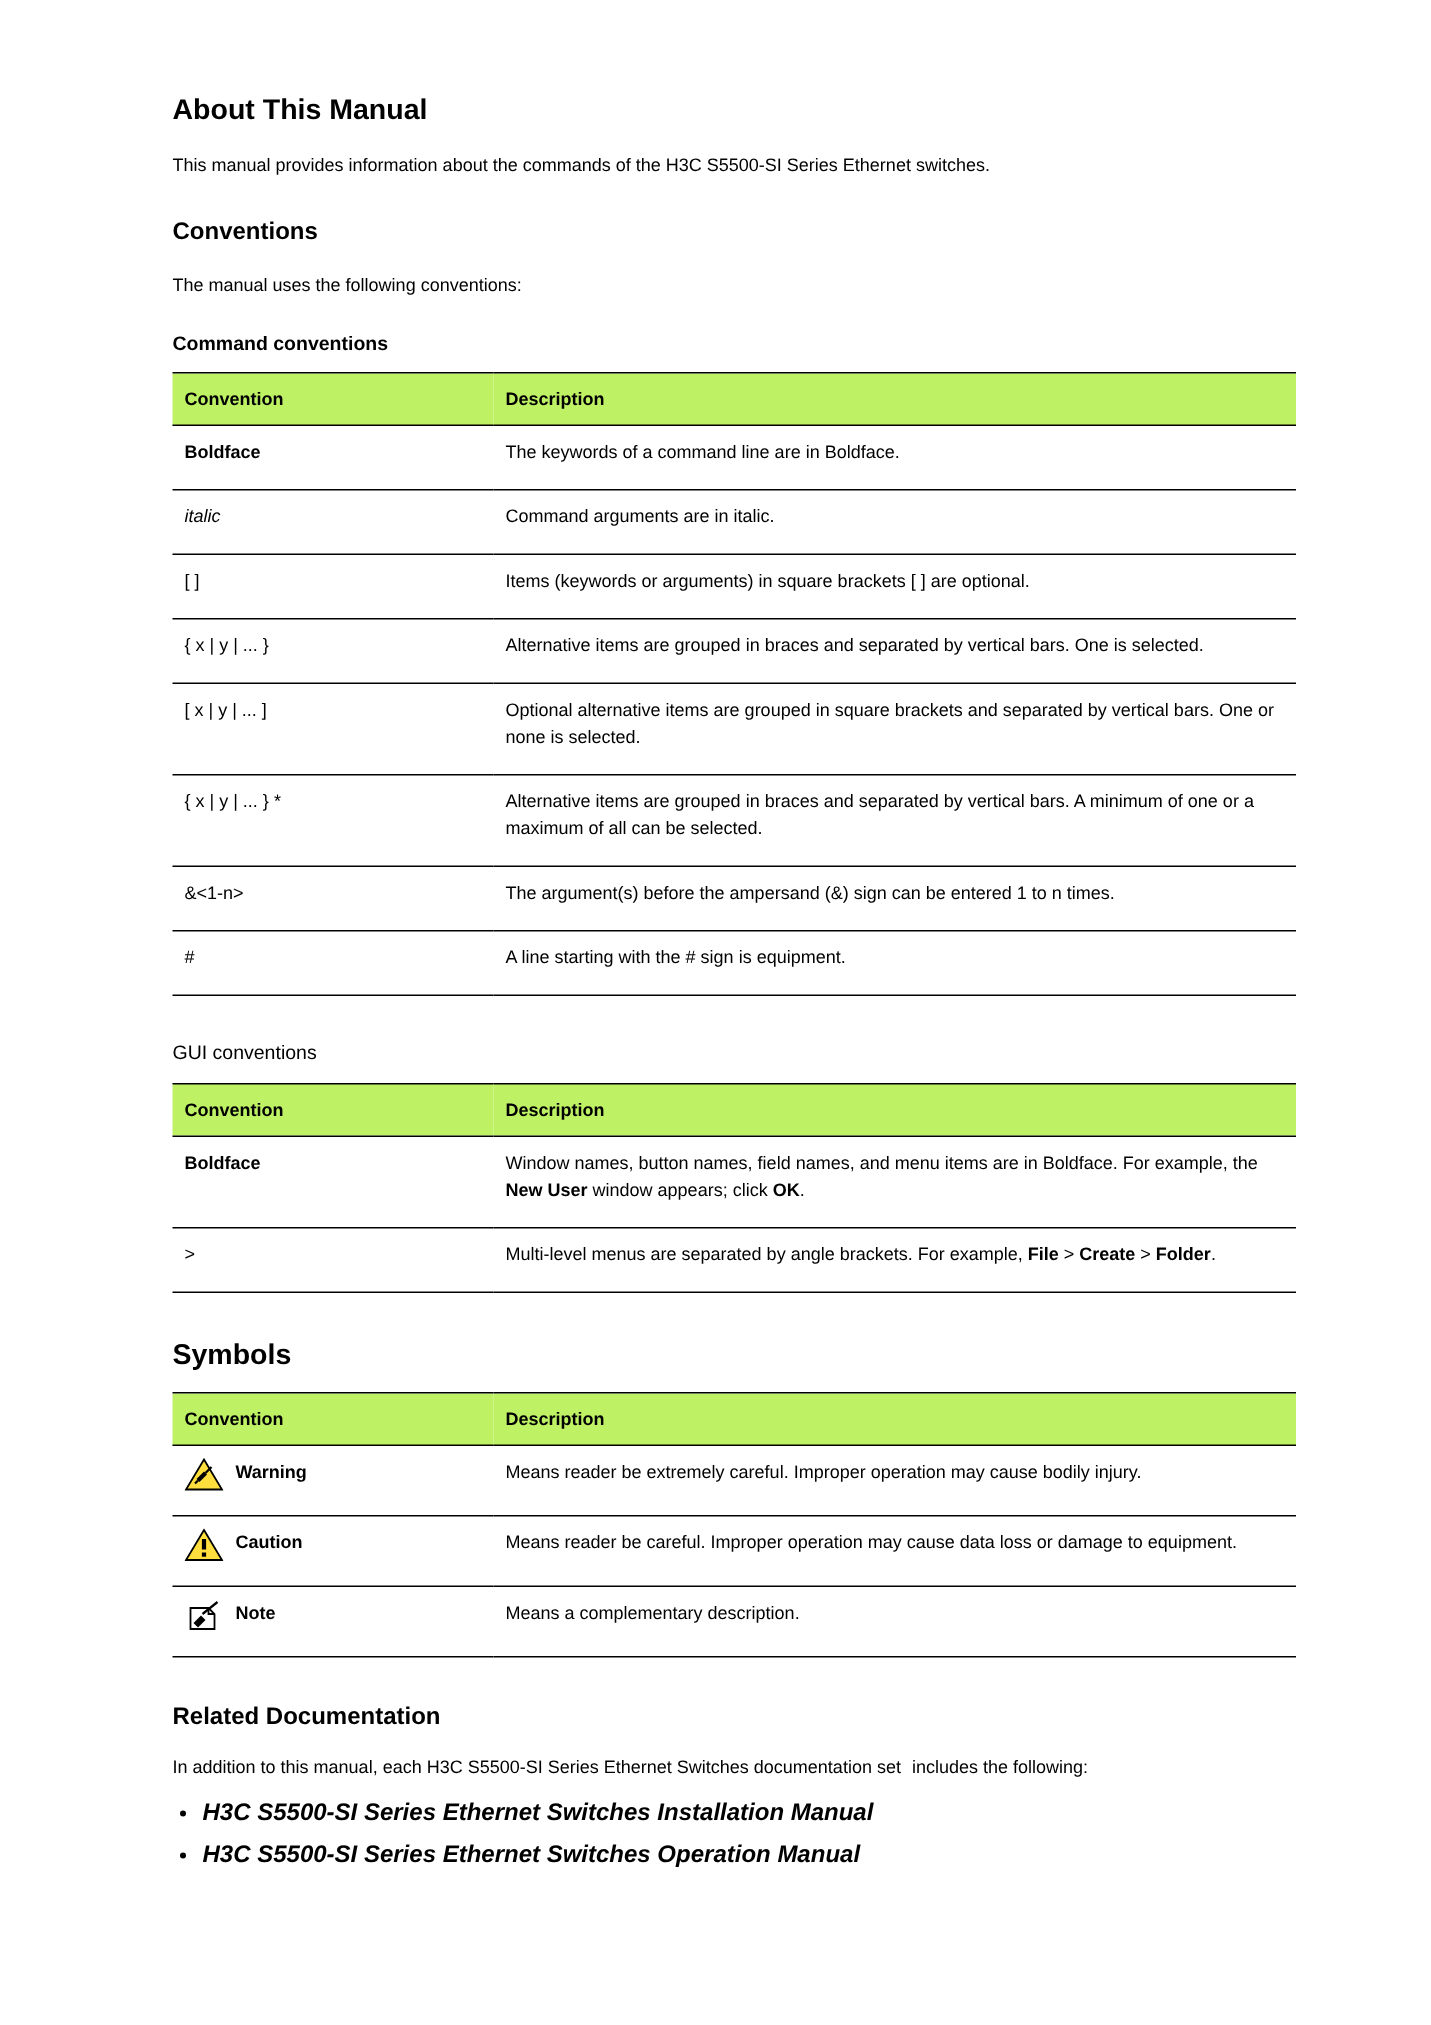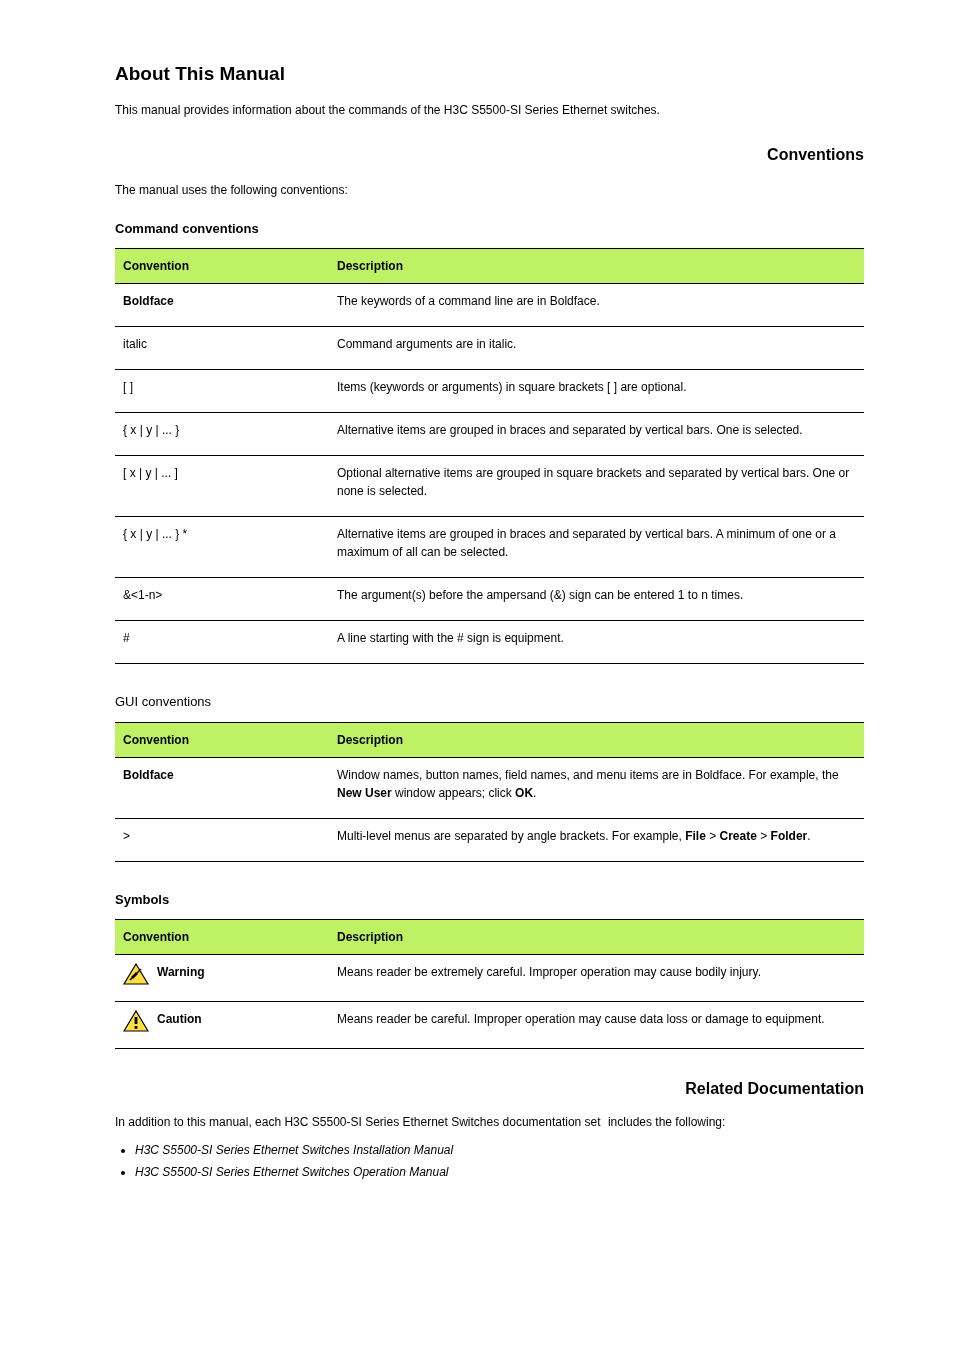--- a/index.html
+++ b/index.html
@@ -24,21 +24,20 @@
     margin: 0 0 12px 0;
   }
   .intro {
     font-size: 12px;
     margin: 0 0 24px 0;
   }
   h2 {
     font-size: 16px;
     font-weight: bold;
     margin: 0 0 14px 0;
-    text-align: right;
   }
   table.conv {
     width: 100%;
     border-collapse: collapse;
     margin-bottom: 28px;
     font-size: 12px;
   }
   table.conv th {
     background: #bef264;
     font-weight: bold;
@@ -51,21 +50,21 @@
   table.conv td {
     padding: 8px 6px 16px 8px;
     border-bottom: 1px solid #000;
     vertical-align: top;
   }
   table.conv td.col1 {
     width: 200px;
   }
   
   .boldface { font-weight: bold; }
-  .italicface { }
+  .italicface { font-style: italic; }
   
   .sym-wrap {
     display: flex;
     align-items: flex-start;
     gap: 8px;
   }
   .sym-label { font-weight: bold; }
   
   .icon-svg {
     width: 26px;
@@ -75,21 +74,22 @@
   h2.related {
     margin-top: 2px;
     margin-bottom: 12px;
   }
   ul.related-list {
     margin: 0 0 22px 0;
     padding-left: 20px;
   }
   ul.related-list li {
     margin-bottom: 4px;
-    font-size: 12px;
+    font-size: 16px;
+    font-weight: bold;
   }
 </style>
 </head>
 <body>
 <div class="page">
 
 <h1>About This Manual</h1>
 <p class="intro">This manual provides information about the commands of the H3C S5500-SI Series Ethernet switches.</p>
 
 <h2>Conventions</h2>
@@ -154,21 +154,21 @@
           <td class="col1 boldface">Boldface</td>
           <td><span>Window names, button names, field names, and menu items are in Boldface. For example, the </span><span style="font-weight: bold;">New User</span><span> window appears; click </span><span style="font-weight: bold;">OK</span><span>.</span></td>
         </tr>
         <tr>
           <td class="col1 ">&gt;</td>
           <td><span>Multi-level menus are separated by angle brackets. For example, </span><span style="font-weight: bold;">File</span><span> &gt; </span><span style="font-weight: bold;">Create</span><span> &gt; </span><span style="font-weight: bold;">Folder</span><span>.</span></td>
         </tr>
       </tbody>
 </table>
 
-<div style="font-weight:bold; font-size:13px; margin-bottom:10px;">Symbols</div>
+<div style="font-weight:bold; font-size:19px; margin-bottom:10px;">Symbols</div>
 
 <table class="conv">
   <thead>
     <tr>
       <th class="col1">Convention</th>
       <th>Description</th>
     </tr>
   </thead>
   <tbody id="sym-rows">
         <tr>
@@ -191,20 +191,34 @@
               <svg class="icon-svg" viewBox="0 0 26 22">
                 <polygon points="13,1 25,21 1,21" fill="#ffde3d" stroke="#000" stroke-width="1.2"></polygon>
                 <rect x="11.6" y="7" width="2.8" height="7" fill="#000"></rect>
                 <rect x="11.6" y="16" width="2.8" height="2.8" fill="#000"></rect>
               </svg>
               <span class="sym-label">Caution</span>
             </div>
           </td>
           <td>Means reader be careful. Improper operation may cause data loss or damage to equipment.</td>
         </tr>
+        <tr>
+          <td class="col1">
+            <div class="sym-wrap">
+              <svg class="icon-svg" viewBox="0 0 26 22">
+                <path d="M4 6 L16 6 L20 10 L20 20 L4 20 Z" fill="#fff" stroke="#000" stroke-width="1.2"></path>
+                <path d="M16 6 L16 10 L20 10" fill="none" stroke="#000" stroke-width="1.2"></path>
+                <path d="M6 16 L11 11 L14 14 L9 19 Z" fill="#000"></path>
+                <path d="M12 10 L22 2" stroke="#000" stroke-width="1.5"></path>
+              </svg>
+              <span class="sym-label">Note</span>
+            </div>
+          </td>
+          <td>Means a complementary description.</td>
+        </tr>
       </tbody>
 </table>
 
 <h2 class="related">Related Documentation</h2>
 <p class="intro" style="margin-bottom:10px;">
   <span>In addition to this manual, each H3C S5500-SI Series Ethernet Switches documentation set</span>
   <span style="padding-left:4px;">includes the following:</span>
 </p>
 <ul class="related-list" id="related-list">
       <li><span style="font-style: italic;">H3C S5500-SI Series Ethernet Switches Installation Manual</span></li>

